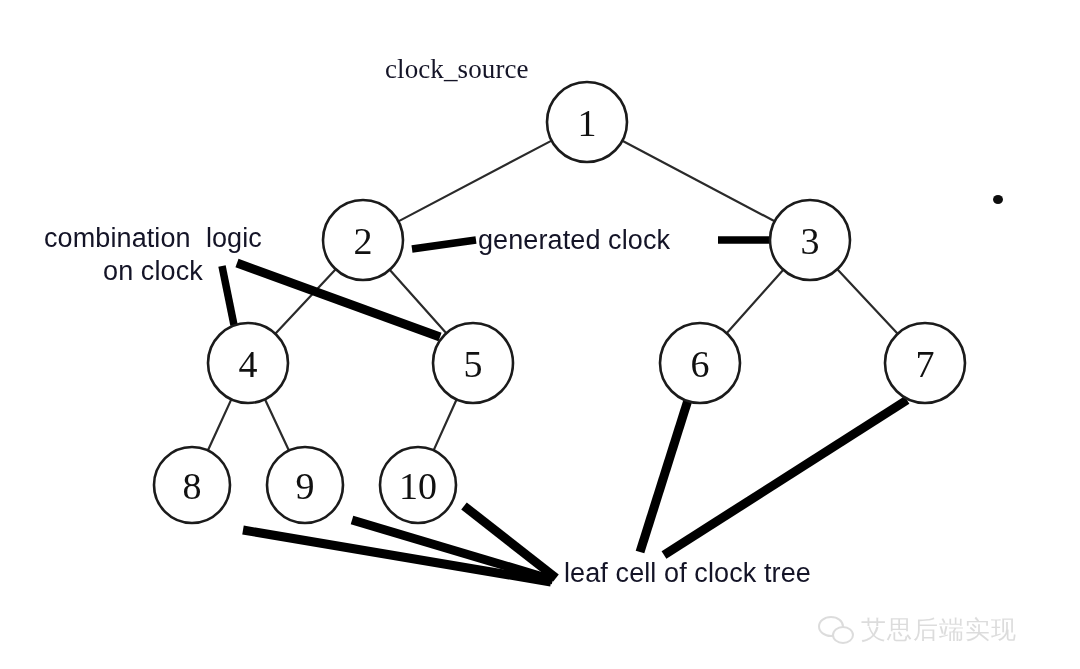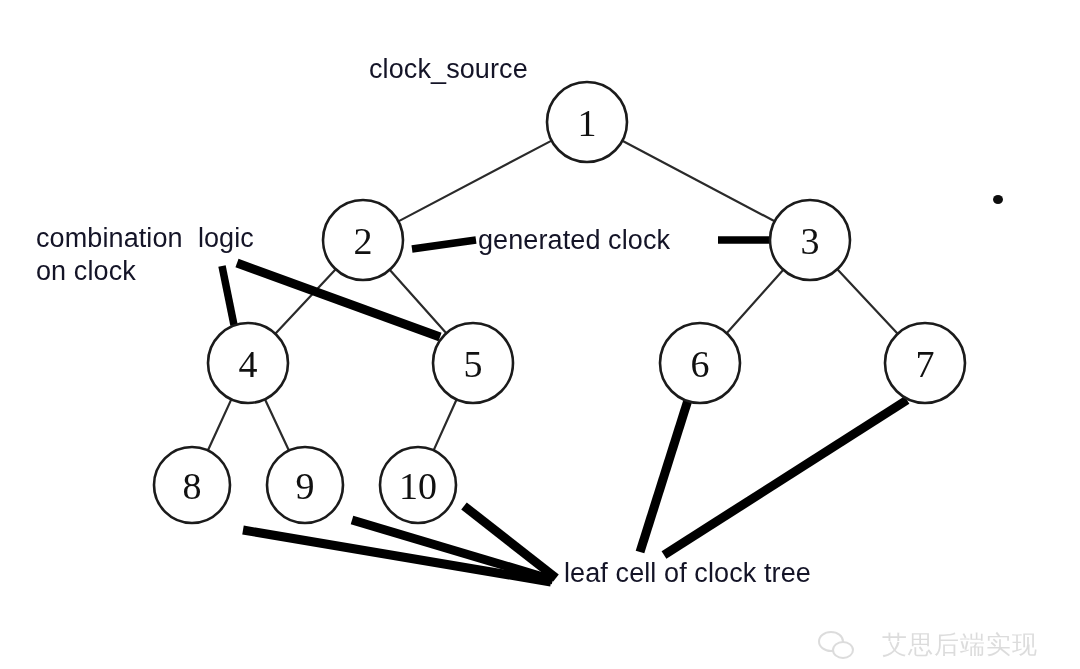--- a/index.html
+++ b/index.html
@@ -57,40 +57,40 @@
   }
   .annotation-text {
     position: absolute;
     font-family: "Liberation Sans", sans-serif;
     font-size: 27px;
     color: #141427;
     white-space: pre;
     line-height: 1.24;
     letter-spacing: 0.1px;
   }
-  #label-clock-source { left: 369px; top: 53px; }
-  #label-combination  { left: 36px;  top: 222px; }
+  #label-clock-source { left: 385px; top: 53px; font-family: Liberation Serif, serif; }
+  #label-combination  { left: 44px;  top: 222px; text-align: center; }
   #label-generated    { left: 478px; top: 224px; }
   #label-leaf         { left: 564px; top: 557px; }
   .dot-mark {
     position: absolute;
     left: 993px;
     top: 195px;
     width: 10px;
     height: 9px;
     border-radius: 50%;
     background: #0d0d0d;
   }
   #watermark {
     position: absolute;
     left: 818px;
-    top: 628px;
+    top: 613px;
     display: flex;
     align-items: center;
-    gap: 26px;
+    gap: 5px;
     opacity: 0.30;
   }
   #watermark .wm-logo {
     width: 38px;
     height: 30px;
     position: relative;
     flex: 0 0 auto;
   }
   #watermark .wm-logo .b1,
   #watermark .wm-logo .b2 {

